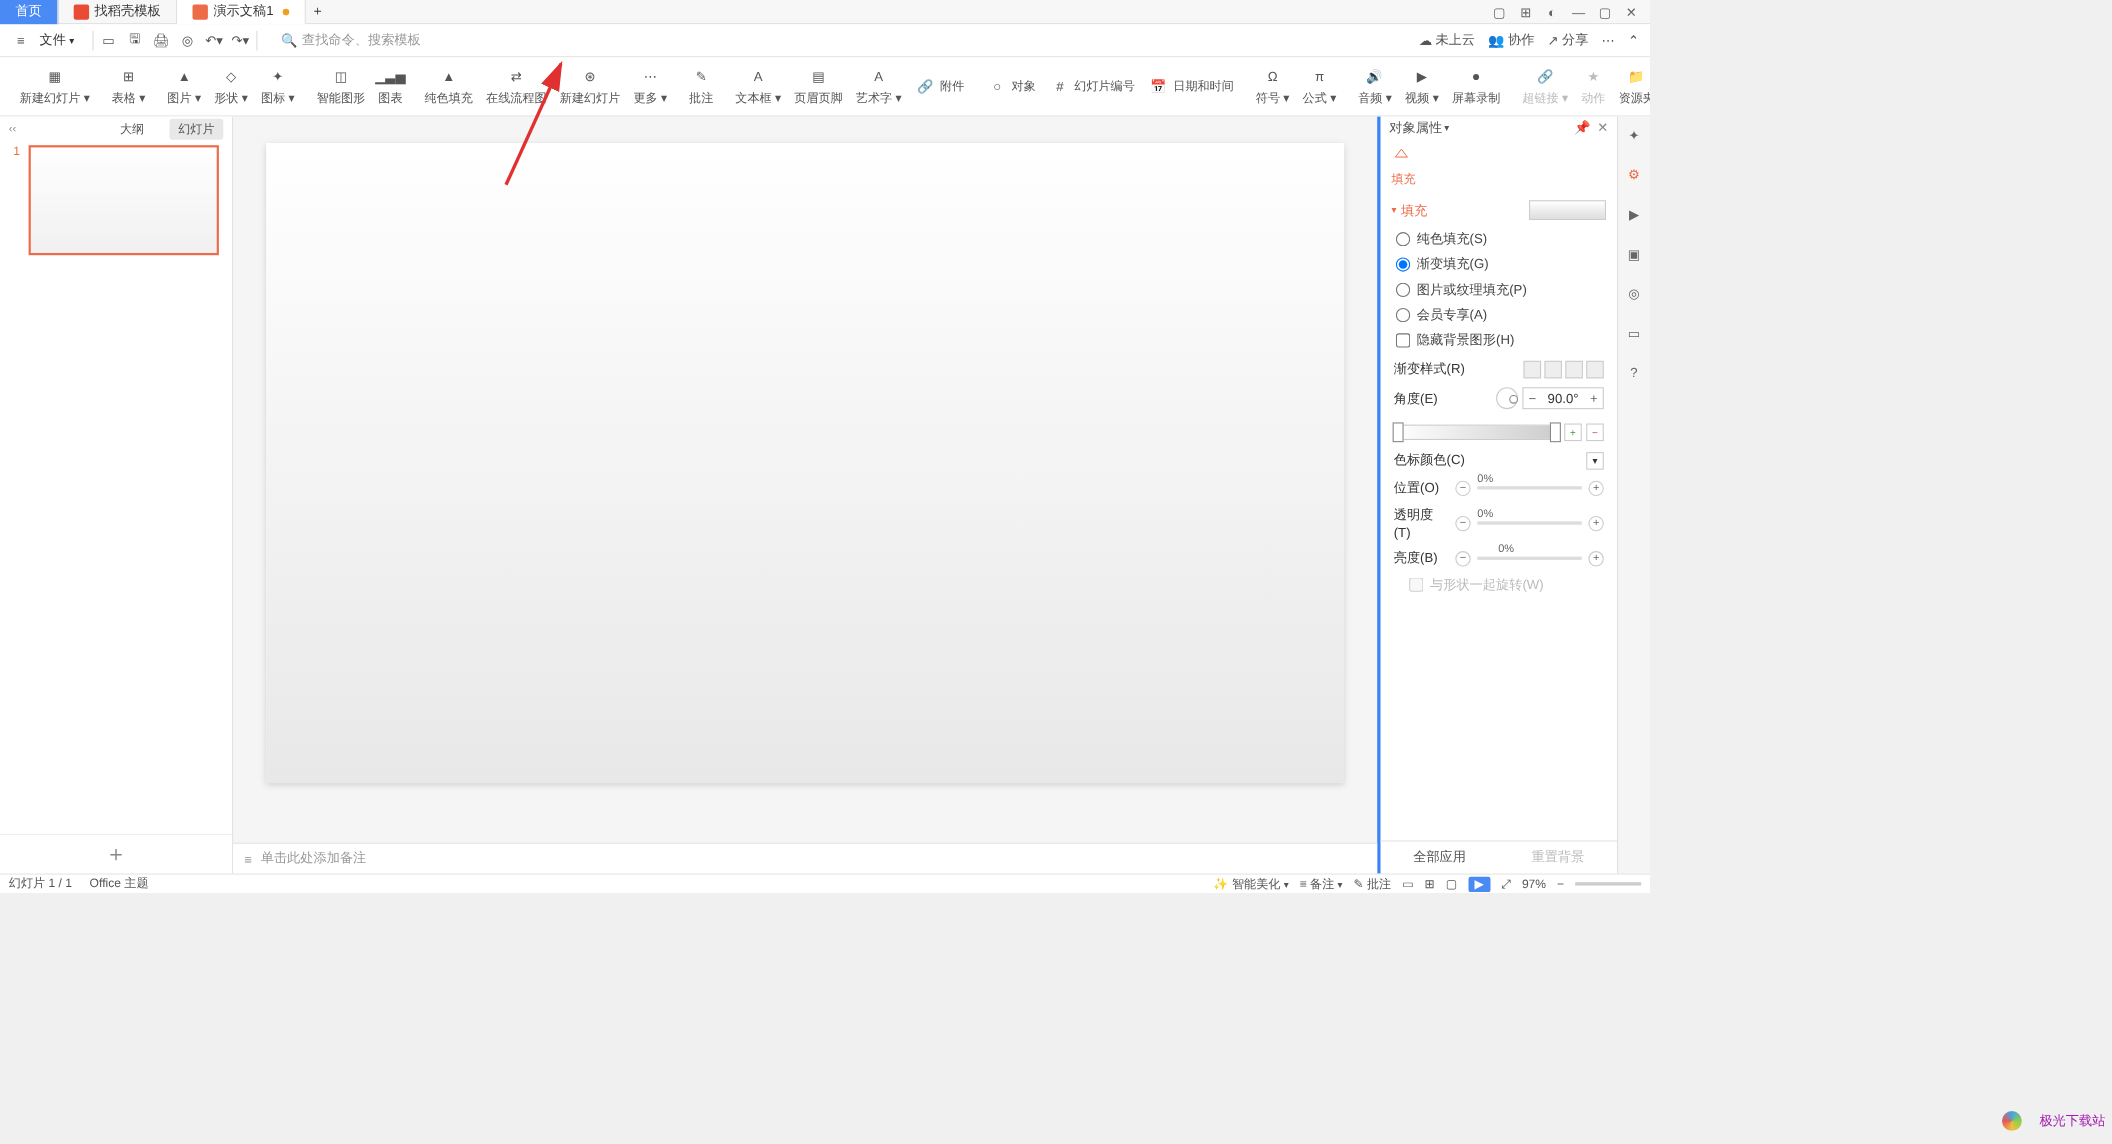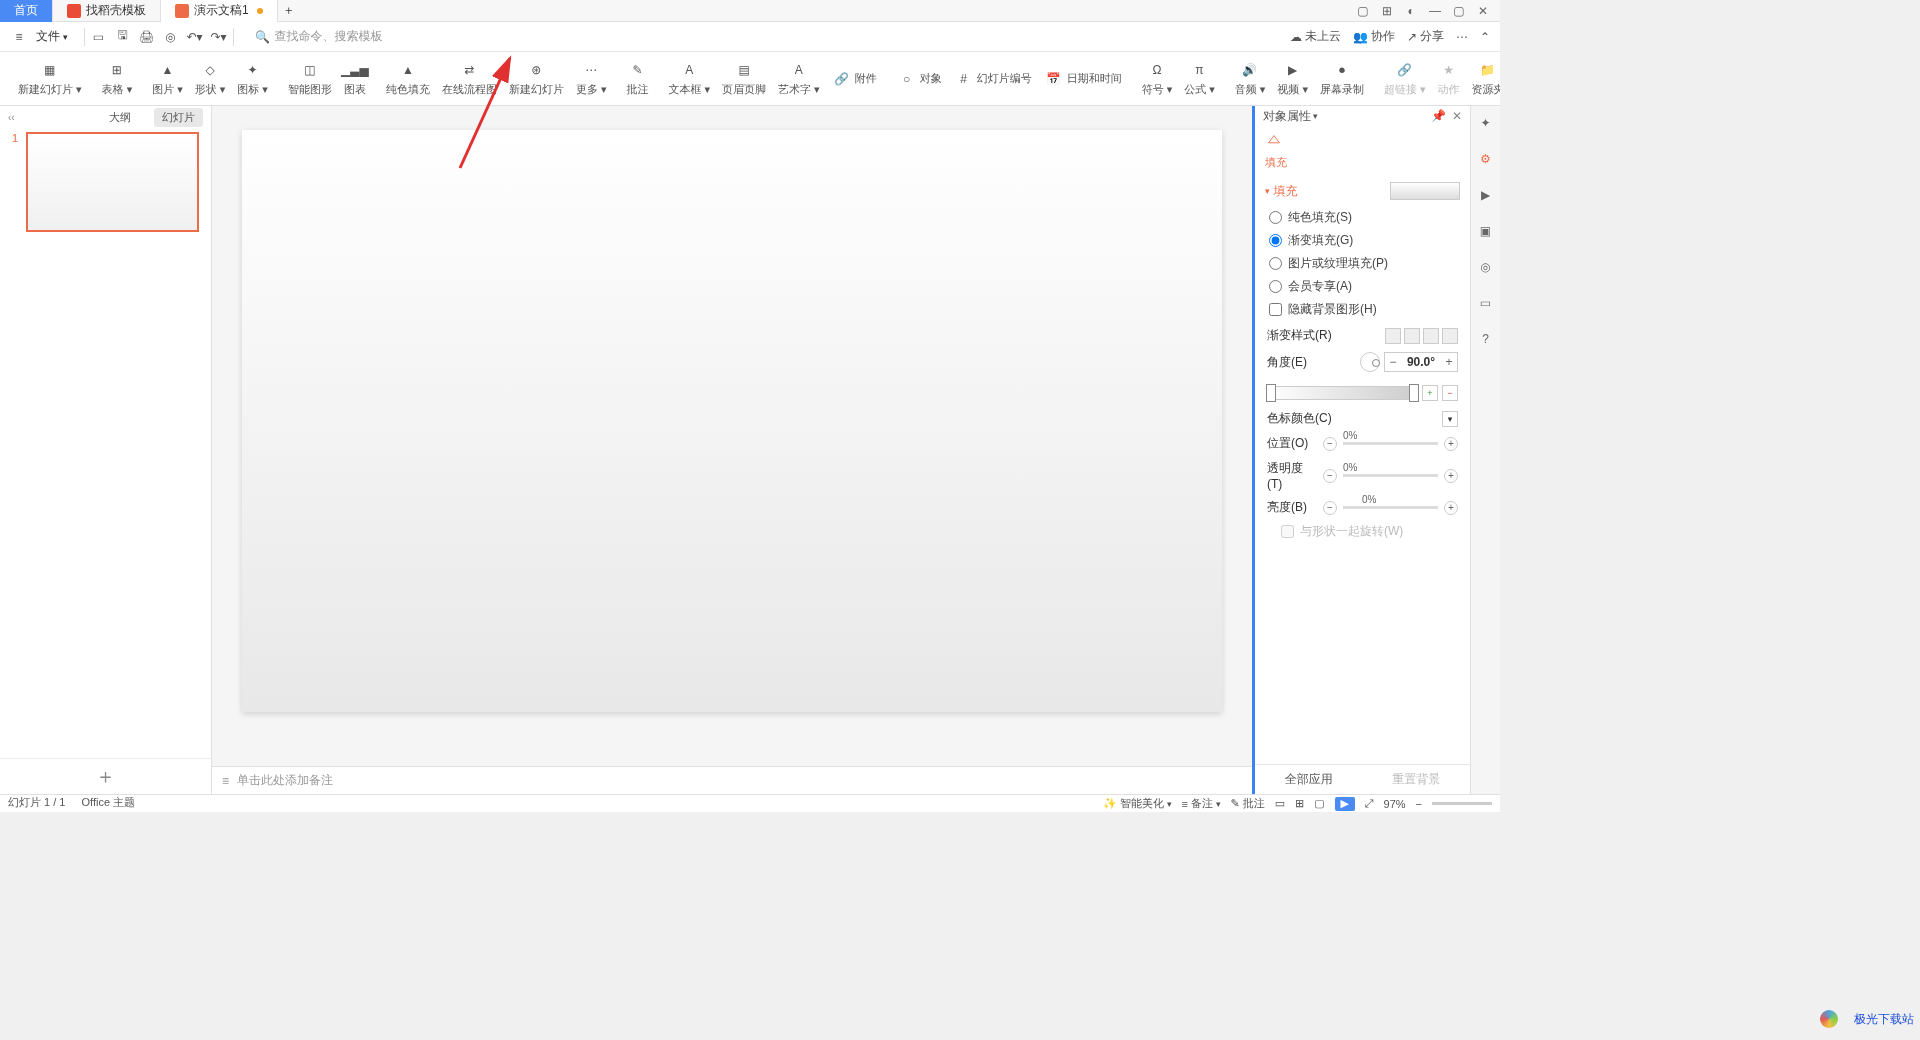--- a/index.html
+++ b/index.html
@@ -77,21 +77,21 @@
 .prop-row { padding: 3px 14px; display: flex; align-items: center; gap: 6px; color: #444; }
 .prop-row input[type=radio], .prop-row input[type=checkbox] { margin: 0; }
 .prop-block { padding: 6px 12px; }
 .grad-styles { display: flex; gap: 3px; margin-left: auto; }
 .grad-sty { width: 16px; height: 16px; border: 1px solid #ccc; background: #eee; }
 .angle-row { display: flex; align-items: center; gap: 6px; }
 .angle-dial { width: 20px; height: 20px; border: 1px solid #ccc; border-radius: 50%; position: relative; }
 .angle-dial:after { content: ""; position: absolute; width: 6px; height: 6px; border: 1px solid #888; border-radius: 50%; right: -1px; top: 6px; background: #fff; }
 .spin { display: flex; align-items: center; border: 1px solid #ccc; height: 20px; }
 .spin .btn { width: 16px; text-align: center; color: #666; }
-.spin .val { width: 40px; text-align: center; font-weight: bold; }
+.spin .val { width: 40px; text-align: center; }
 .grad-bar { height: 14px; background: linear-gradient(90deg, #fff, #ccc); border: 1px solid #ccc; position: relative; margin: 6px 0; }
 .grad-stop { position: absolute; top: -3px; width: 10px; height: 18px; border: 1px solid #888; background: #fff; }
 .grad-btns { display: flex; gap: 4px; margin-left: 4px; }
 .grad-ic { width: 16px; height: 16px; border: 1px solid #ccc; display: flex; align-items: center; justify-content: center; font-size: 9px; }
 .slider-row { display: flex; align-items: center; gap: 6px; padding: 4px 0; }
 .slider-lbl { width: 50px; }
 .slider-track { flex: 1; height: 3px; background: #ddd; position: relative; }
 .slider-track.orange { background: linear-gradient(90deg, #ed6c47 0%, #ed6c47 0%, #ddd 0%); }
 .slider-val { font-size: 10px; color: #666; position: absolute; top: -12px; left: 0; }
 .circ-btn { width: 14px; height: 14px; border: 1px solid #ccc; border-radius: 50%; display: flex; align-items: center; justify-content: center; font-size: 10px; color: #666; }
@@ -103,21 +103,21 @@
 
 .rightrail { width: 30px; background: #f5f5f5; border-left: 1px solid #e0e0e0; display: flex; flex-direction: column; align-items: center; padding-top: 8px; gap: 18px; color: #666; }
 .rail-ic { width: 18px; height: 18px; display: flex; align-items: center; justify-content: center; }
 .rail-ic.active { color: #ed6c47; }
 
 
 .statusbar { height: 18px; background: #fff; border-top: 1px solid #e0e0e0; display: flex; padding: 0 8px; font-size: 11px; color: #555; width: 100%; }
 .statusbar .sp { margin-left: auto; display: flex; align-items: center; gap: 10px; }
 .st-btn { display: flex; align-items: center; gap: 3px; }
 .play-btn { width: 20px; height: 14px; background: #4a8af4; color: #fff; display: flex; align-items: center; justify-content: center; border-radius: 2px; }
-.watermark { position: absolute; right: 6px; bottom: 12px; display: flex; align-items: center; gap: 16px; color: #1d4ed8; font-size: 12px; pointer-events: none; }
+.watermark { position: absolute; right: 6px; bottom: 12px; display: flex; align-items: center; gap: 16px; color: #a21caf; font-size: 12px; pointer-events: none; }
 .watermark .logo { width: 18px; height: 18px; border-radius: 50%; background: conic-gradient(#4aa3e0, #8ad04a, #f0c040, #e05a5a, #4aa3e0); }
 svg { display:block; }
 </style>
 </head>
 <body>
 
 <div class="titlebar">
   <div class="tab home">
       <span>首页</span>
     </div>

